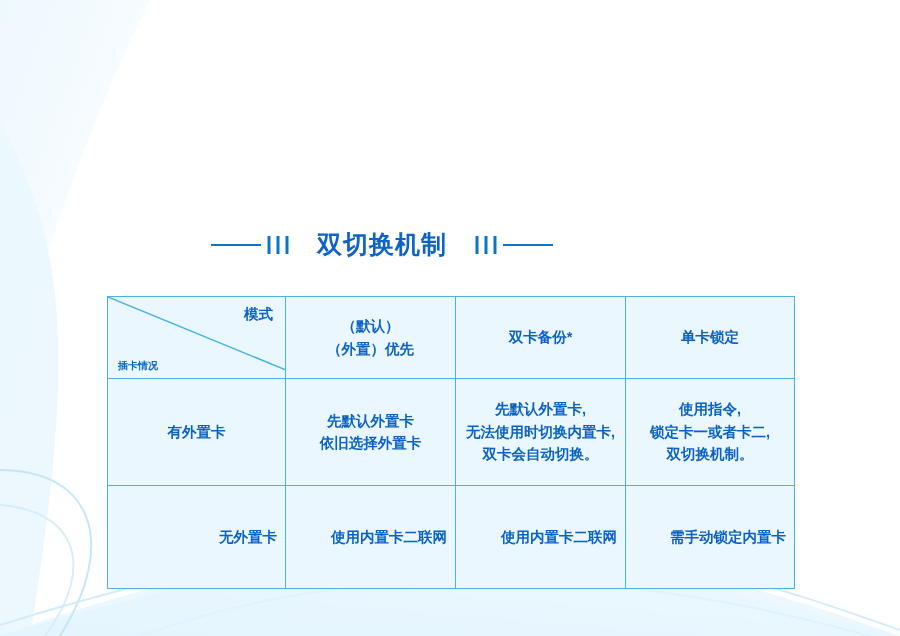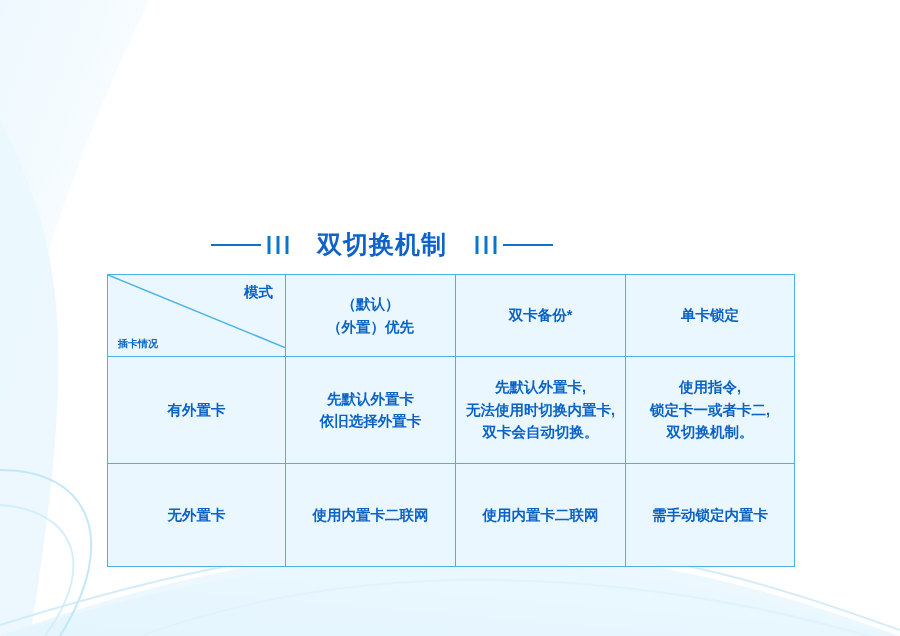--- a/index.html
+++ b/index.html
@@ -56,21 +56,21 @@
     display: flex;
     align-items: center;
     height: 22px;
   }
   .orn svg { display: block; }
 
   
   .table-wrap {
     position: absolute;
     left: 107px;
-    top: 274px;
+    top: 296px;
     width: 734px;
   }
   table.matrix {
     border-collapse: collapse;
     width: 687px;
     table-layout: fixed;
   }
   table.matrix td {
     border: 1px solid #49b3e4;
     text-align: center;
@@ -114,21 +114,21 @@
     position: absolute;
     left: 10px;
     bottom: 5px;
     font-size: 10px;
     font-weight: bold;
     color: #0b62c4;
   }
   .hdr-two-lines span { display: block; }
 
   tr.r1 td { height: 94px; padding: 6px 8px; }
-  tr.r2 td { height: 58px; padding: 22px 8px; }
+  tr.r2 td { height: 58px; padding: 22px 8px; text-align: right; }
   td .ln { display: block; }
 
   
   .footnote {
     position: absolute;
     right: 106px;
     top: 549px;
     font-size: 15.5px;
     font-weight: bold;
     color: #4b2fa6;

